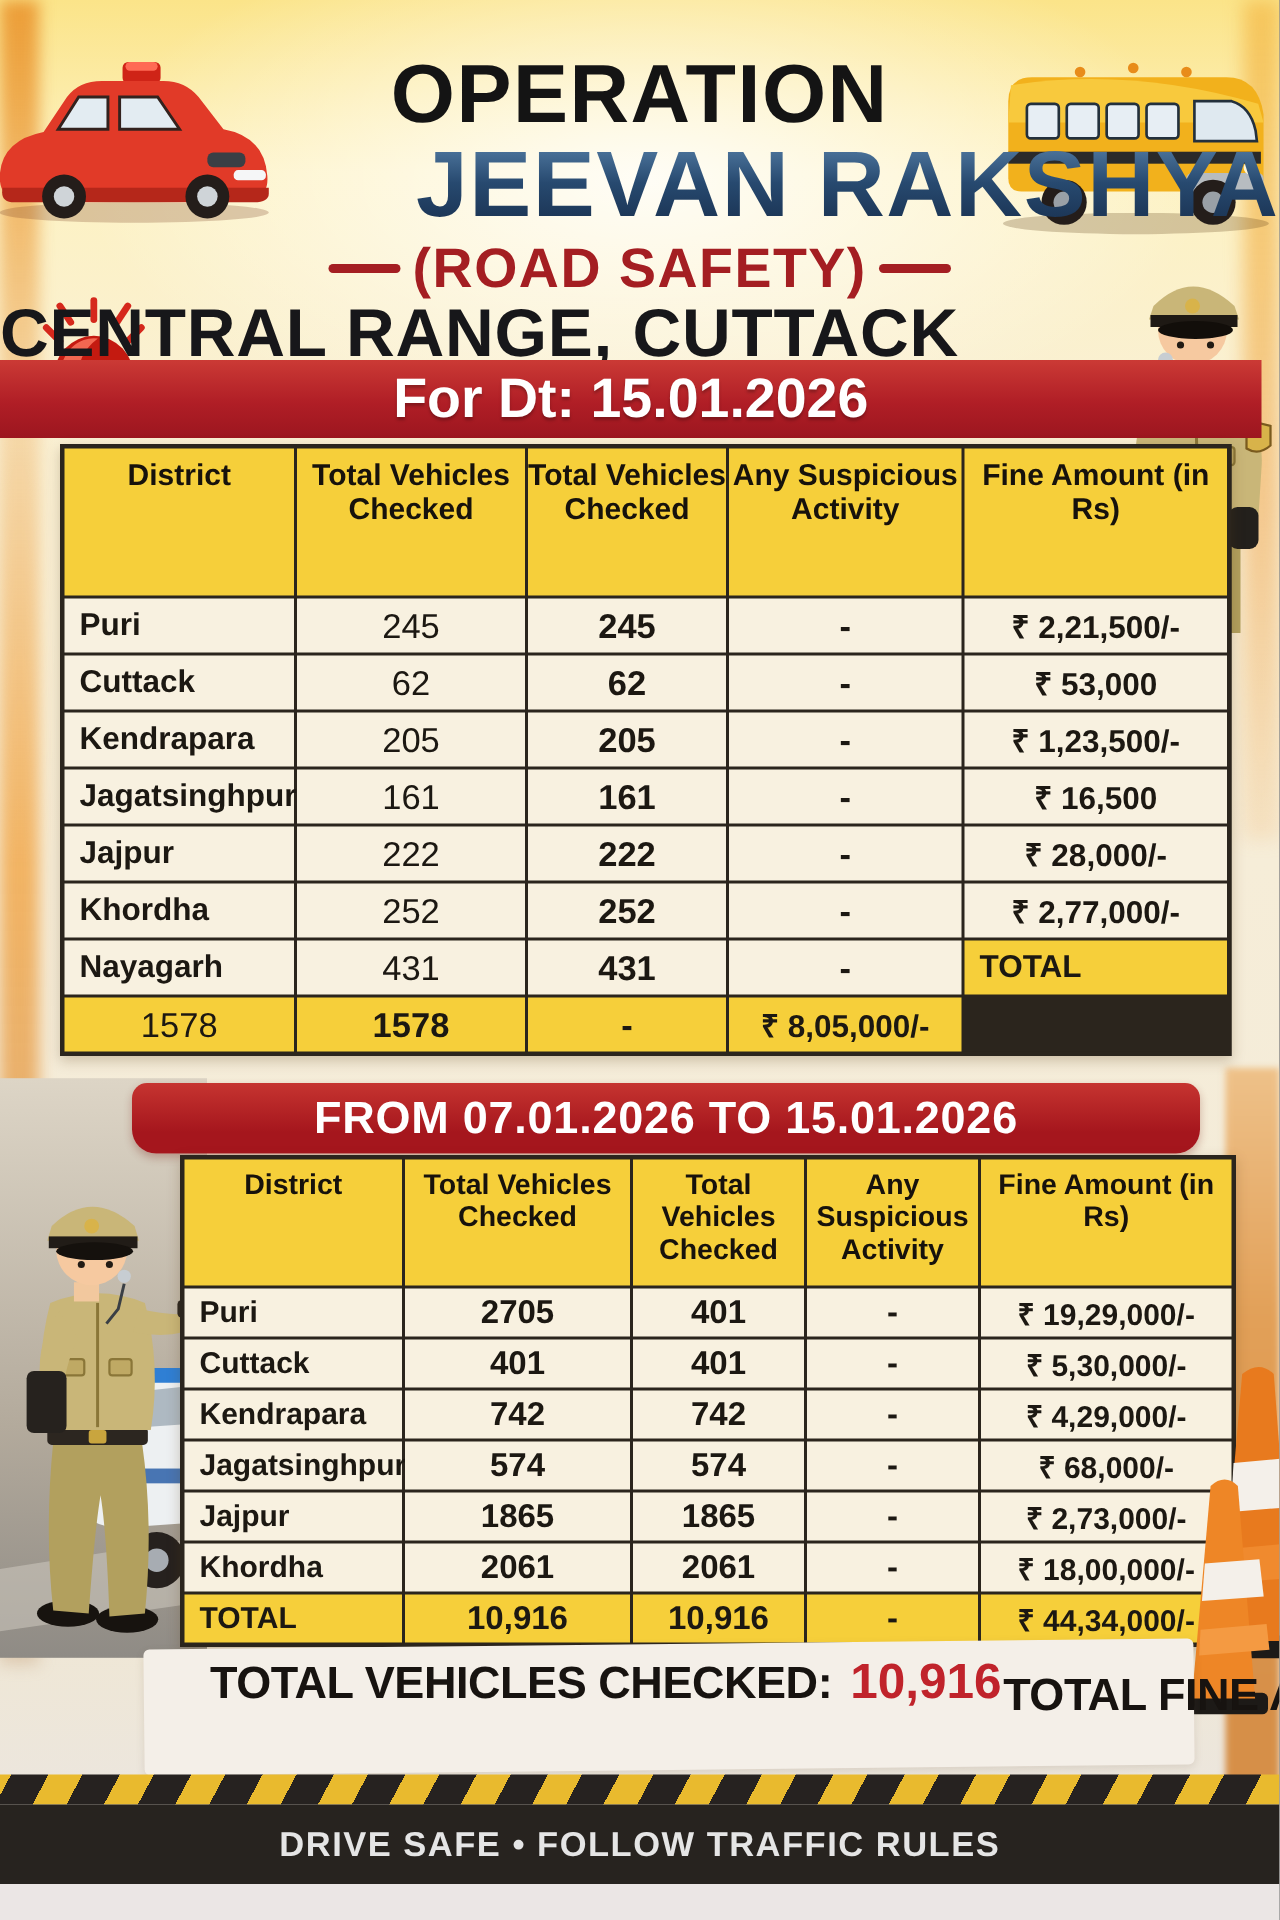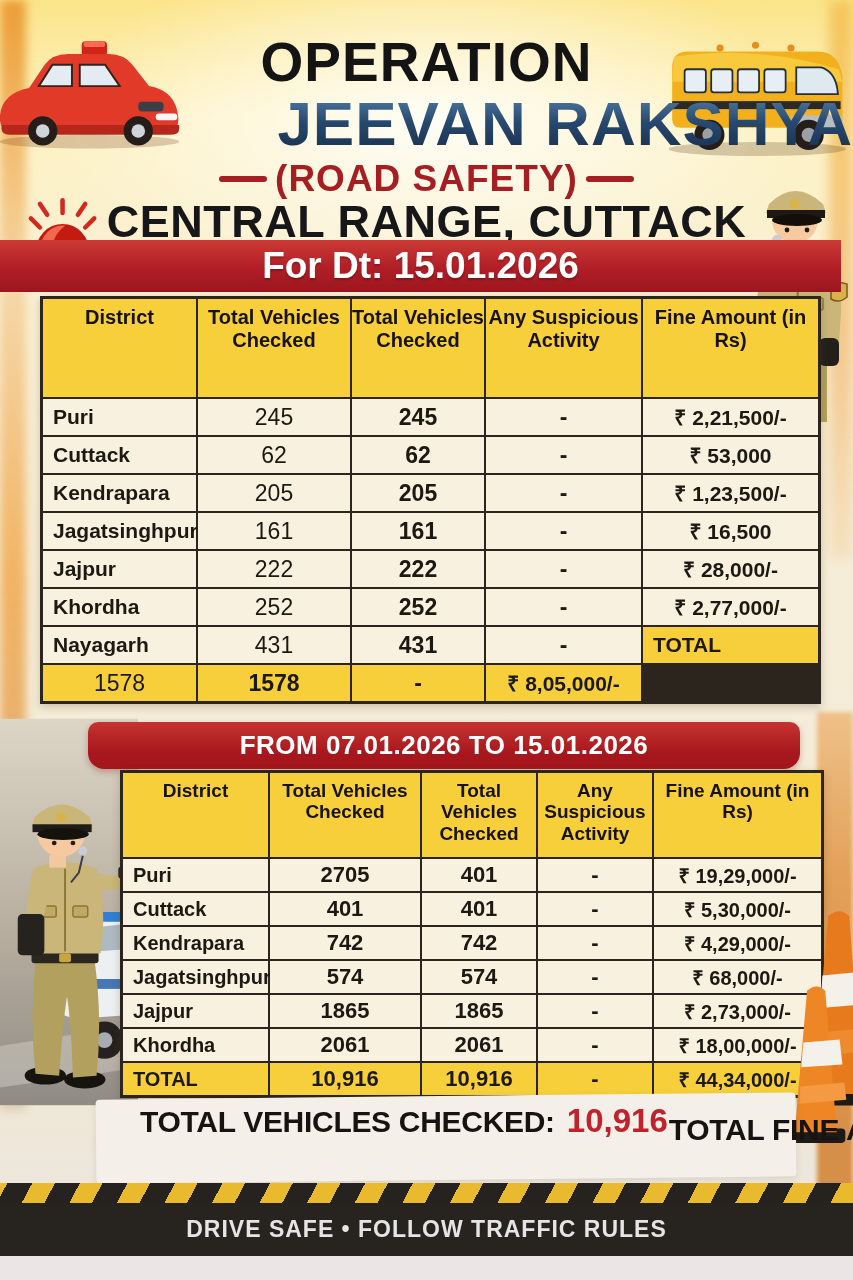--- a/index.html
+++ b/index.html
@@ -19,28 +19,28 @@
   .tint-right-2{right:0;top:712px;width:36px;height:478px;filter:blur(2px);
     background:linear-gradient(180deg,#eec189,#e2a058 35%,#d68f48 90%);}
   
   .title-top{left:0;right:0;top:30px;text-align:center;font-size:55px;font-weight:bold;color:#141414;letter-spacing:1px;}
   .title-main{left:0;right:0;top:88px;text-align:right;font-size:62px;font-weight:bold;letter-spacing:1px;
     background:linear-gradient(180deg,#5d88b0 0%,#27496f 48%,#162c49 100%);
     -webkit-background-clip:text;background-clip:text;color:transparent;}
   .subtitle-row{left:0;right:0;top:158px;display:flex;align-items:center;justify-content:center;gap:8px;}
   .subtitle-text{font-size:37px;font-weight:bold;color:#a41e22;letter-spacing:1px;}
   .subtitle-dash{width:48px;height:6px;border-radius:3px;background:#a41e22;}
-  .range-heading{left:0;right:0;top:196px;text-align:center;font-size:45px;font-weight:bold;color:#17171a;letter-spacing:0.5px;}
+  .range-heading{left:0;right:0;top:196px;font-size:45px;font-weight:bold;color:#17171a;letter-spacing:0.5px;}
   
   .date-banner{left:0;right:12px;top:240px;height:52px;display:flex;align-items:center;justify-content:center;
     background:linear-gradient(180deg,#cb3a35,#b01e26 55%,#9c161f);}
   .date-banner span{font-size:37px;font-weight:bold;color:#fff;text-shadow:0 2px 2px rgba(0,0,0,.25);}
   .period-banner{left:88px;top:722px;width:712px;height:47px;border-radius:10px 10px 16px 16px;display:flex;align-items:center;justify-content:center;
     background:linear-gradient(180deg,#c63430,#a5161d 70%);box-shadow:0 3px 6px rgba(120,30,20,.3);}
-  .period-banner span{font-size:26px;font-weight:bold;color:#fff;letter-spacing:0.5px;}
+  .period-banner span{font-size:30px;font-weight:bold;color:#fff;letter-spacing:0.5px;}
   
   .table{display:grid;background:#2b251d;gap:2px;border:3px solid #2b251d;box-shadow:0 3px 8px rgba(90,60,20,.25);}
   .t1{left:40px;top:296px;grid-template-columns:153px 152px 132px 155px 175px;grid-template-rows:98px repeat(8,36px);}
   .t2{left:120px;top:770px;grid-template-columns:145px 150px 114px 114px 167px;grid-template-rows:84px repeat(7,32px);}
   .cell{display:flex;align-items:center;justify-content:center;}
   .th{background:#f6cf3a;font-weight:bold;align-items:flex-start;text-align:center;padding-top:7px;font-size:20px;line-height:1.13;color:#17120c;}
   .t2 .th{font-size:19px;}
   .td{background:#f8f1e0;font-size:23px;color:#1c1812;}
   .td.c0{justify-content:flex-start;padding-left:10px;font-weight:bold;font-size:21px;}
   .td.c2,.td.c3{font-weight:bold;}

